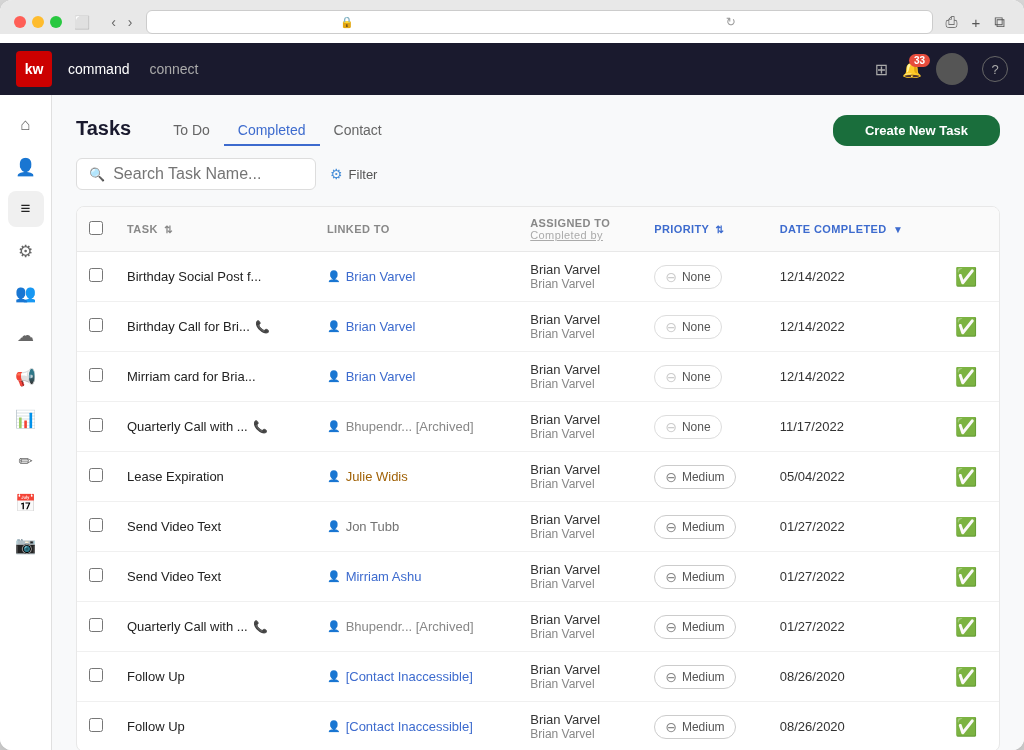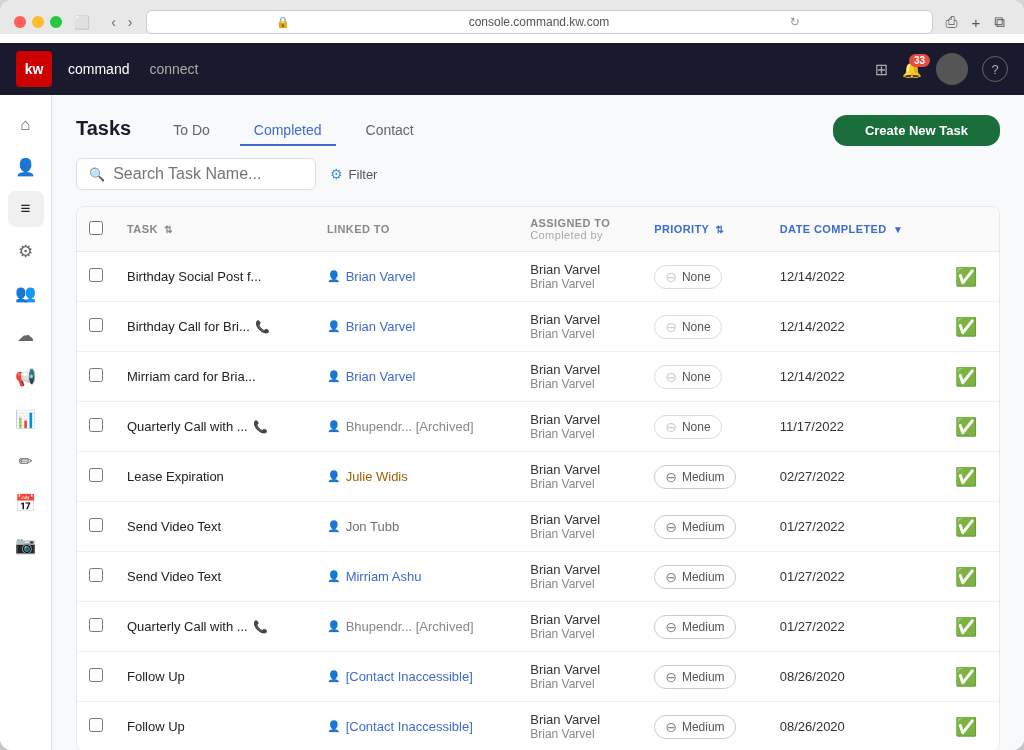--- a/index.html
+++ b/index.html
@@ -136,21 +136,21 @@
 
     
     .tasks-header {
       display: flex;
       align-items: center;
       margin-bottom: 12px;
       justify-content: space-between;
     }
     .tasks-title-area { display: flex; align-items: baseline; gap: 20px; }
     .tasks-title { font-size: 20px; font-weight: 600; color: #1a1a2e; margin-right: 8px; }
-    .tabs { display: flex; gap: 16px; }
+    .tabs { display: flex; gap: 0; }
     .tab {
       padding: 6px 14px;
       font-size: 14px;
       color: #666;
       cursor: pointer;
       border-bottom: 2px solid transparent;
       text-decoration: none;
     }
     .tab.active { color: #3d6bce; border-bottom: 2px solid #3d6bce; font-weight: 500; }
     .create-btn {
@@ -281,21 +281,20 @@
         <div class="tl tl-yellow"></div>
         <div class="tl tl-green"></div>
       </div>
       <button class="win-btn">⬜</button>
       <div class="nav-btns">
         <button class="nav-btn">‹</button>
         <button class="nav-btn">›</button>
       </div>
       <div class="address-bar">
         <span style="color:#999;font-size:11px;">🔒</span>
-        <span>console.command.kw.com</span>
         <span style="margin-left:auto;color:#999;font-size:12px;">↻</span>
       </div>
       <div class="browser-actions">
         <button class="br-btn">⎙</button>
         <button class="br-btn">+</button>
         <button class="br-btn">⧉</button>
       </div>
     </div>
   </div>
 
@@ -359,21 +358,21 @@
           </button>
         </div>
 
         <div class="tasks-table">
           <table>
             <thead>
               <tr>
                 <th class="checkbox-cell"><input type="checkbox" class="cb" style=""></th>
                 <th>TASK <span class="sort-arrow">⇅</span></th>
                 <th>LINKED TO</th>
-                <th>ASSIGNED TO<br><span style="text-transform:none;font-weight:400;font-size:11px;color:#aaa;">Completed by</span></th>
+                <th>ASSIGNED TO<br><span style="text-transform:none;font-weight:400;font-size:11px;color:#aaa;text-decoration:underline;">Completed by</span></th>
                 <th class="sortable">PRIORITY <span class="sort-arrow">⇅</span></th>
                 <th class="sortable">DATE COMPLETED <span class="sort-arrow">▼</span></th>
                 <th></th>
               </tr>
             </thead>
             <tbody id="tasks-tbody">
             <tr>
       <td class="checkbox-cell"><input type="checkbox" class="cb" style=""></td>
       <td>
         <span class="task-name">
@@ -508,21 +507,21 @@
           <div class="assignee-name">Brian Varvel</div>
           <div class="assignee-by">Brian Varvel</div>
         </div>
       </td>
       <td>
         <span class="priority-badge medium">
           <span class="priority-dot medium">⊖</span>
           Medium
         </span>
       </td>
-      <td class="date-completed">02/27/2022</td>
+      <td class="date-completed">05/04/2022</td>
       <td><span class="completed-icon">✅</span></td>
     </tr>
                 <tr>
       <td class="checkbox-cell"><input type="checkbox" class="cb" style=""></td>
       <td>
         <span class="task-name">
           Send Video Text
           
         </span>
       </td>

